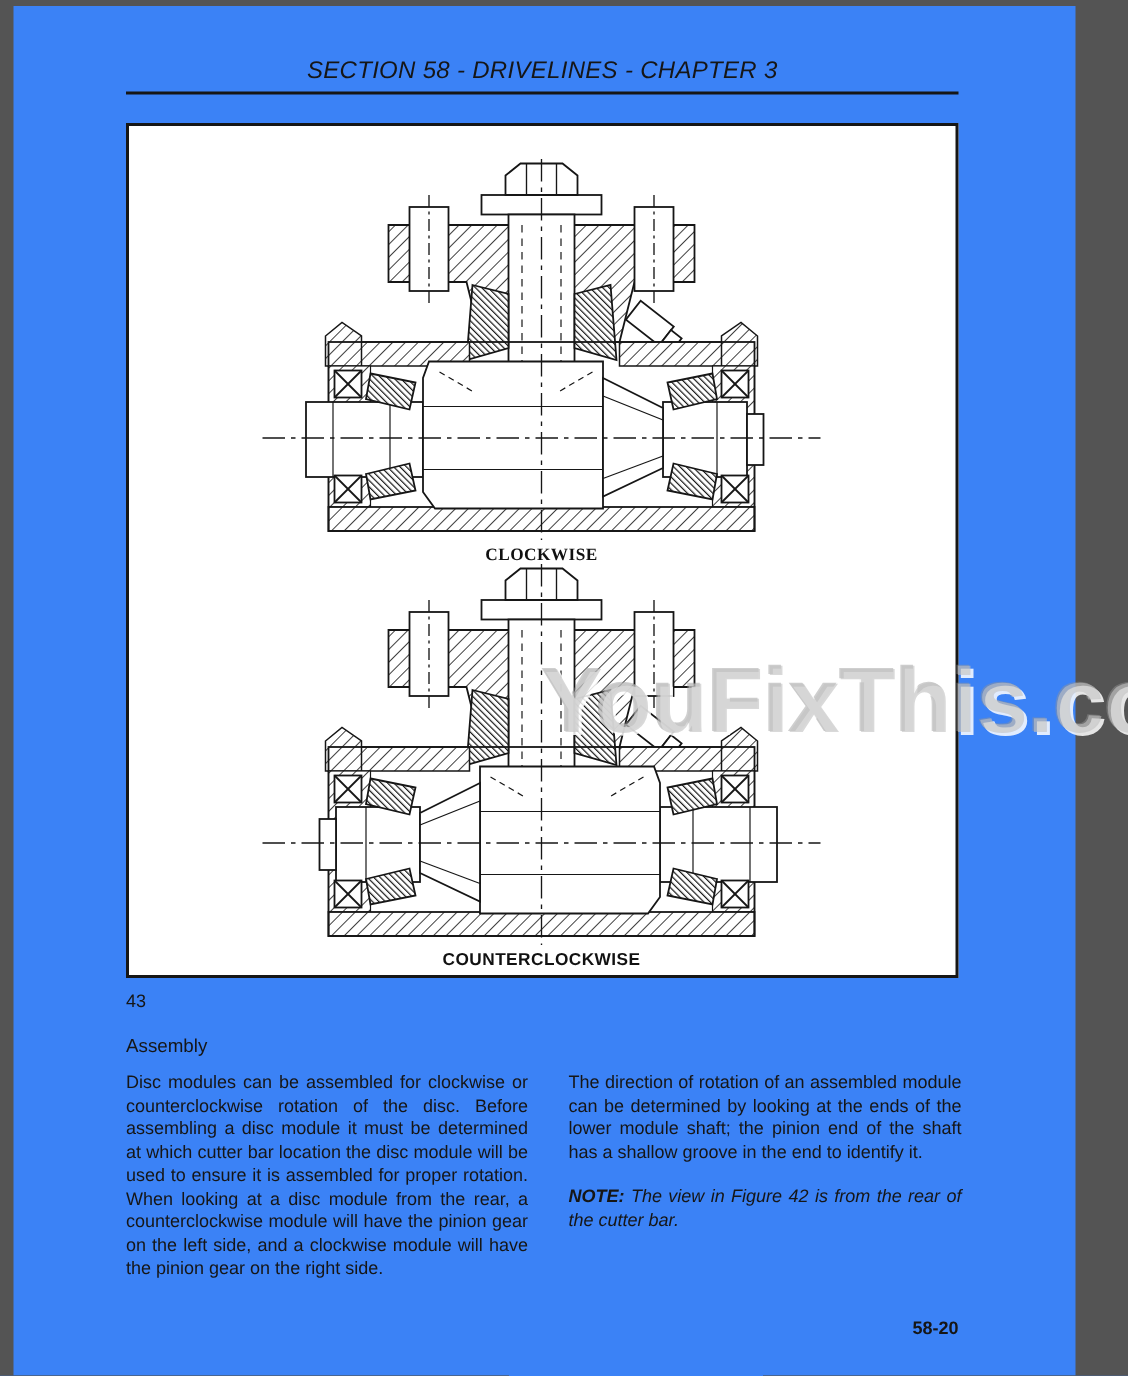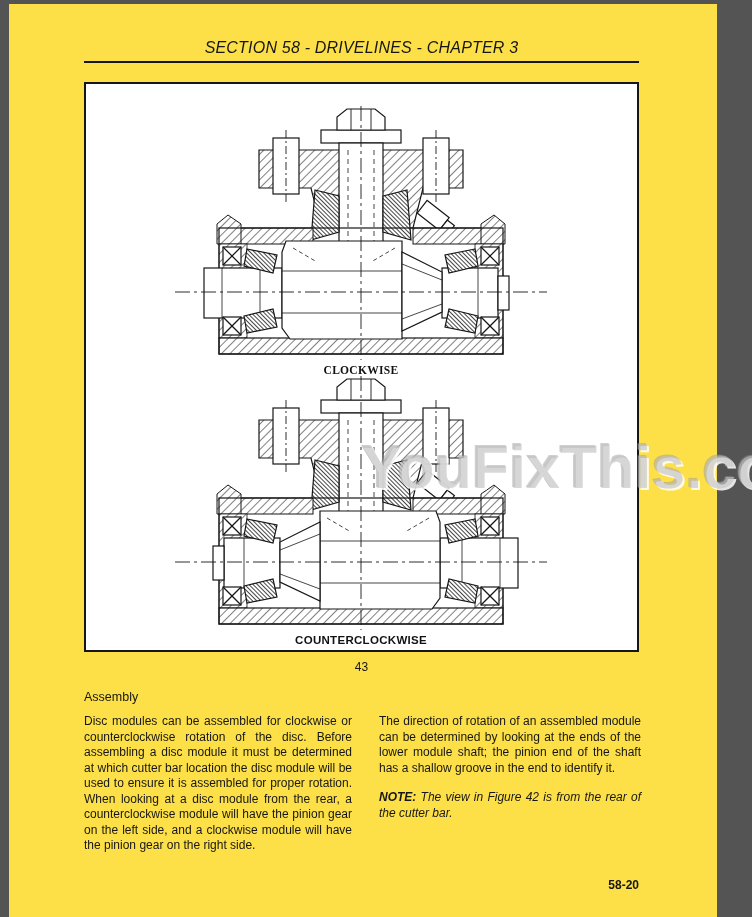--- a/index.html
+++ b/index.html
@@ -3,21 +3,21 @@
 <meta charset="utf-8">
 <style>
   * { margin: 0; padding: 0; box-sizing: border-box; }
   html, body { width: 752px; height: 917px; overflow: hidden; background: #545454; }
   body { font-family: "Liberation Sans", "DejaVu Sans", sans-serif; color: #161616; }
 
   .viewport { position: relative; width: 752px; height: 917px; background: #545454; }
 
   .page {
     position: absolute; left: 9px; top: 4px; width: 708px; height: 913px;
-    background: #fde047;
+    background: #3b82f6;
   }
 
   .header-title {
     position: absolute; left: 75px; top: 35px; width: 555px;
     text-align: center; font-style: italic; font-size: 16px; letter-spacing: 0.2px;
     color: #161616;
   }
   .header-rule {
     position: absolute; left: 75px; top: 57px; width: 555px; height: 2px;
     background: #161616;
@@ -31,21 +31,21 @@
   .diagram-cw  { top: 20px; font-family: Liberation Serif, serif; }
   .diagram-ccw { top: 290px; }
   .diagram svg { display: block; }
   .diagram-caption {
     margin-top: 2px; text-align: center;
     font-weight: bold; font-size: 11.5px; letter-spacing: 0.3px; color: #111111;
   }
 
   .figure-number {
     position: absolute; left: 75px; top: 656px; width: 555px;
-    text-align: center; font-size: 12px;
+    text-align: left; font-size: 12px;
   }
 
   .section-heading {
     position: absolute; left: 75px; top: 686px;
     font-weight: normal; font-size: 12.5px;
   }
 
   .col {
     position: absolute; top: 710px;
     font-size: 12px; line-height: 15.5px; text-align: justify;

